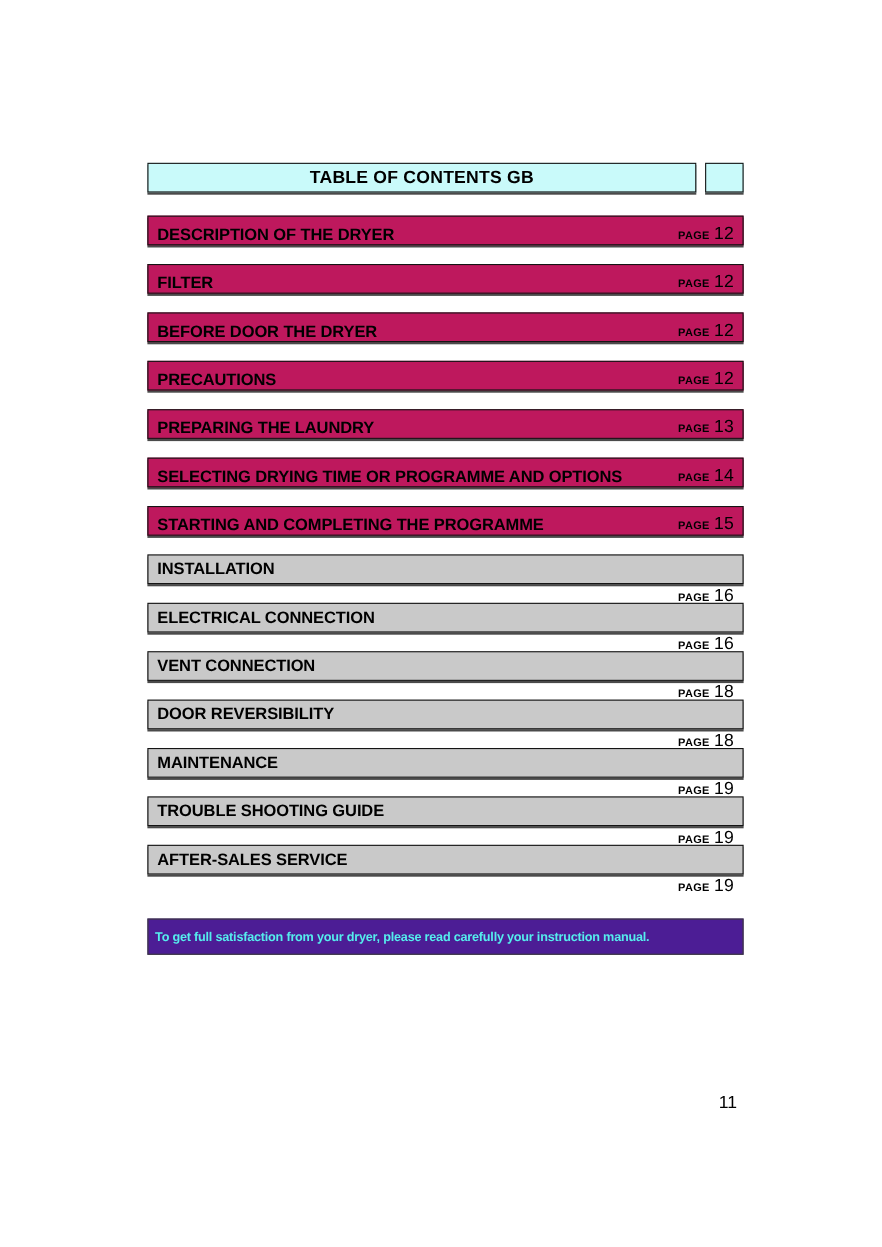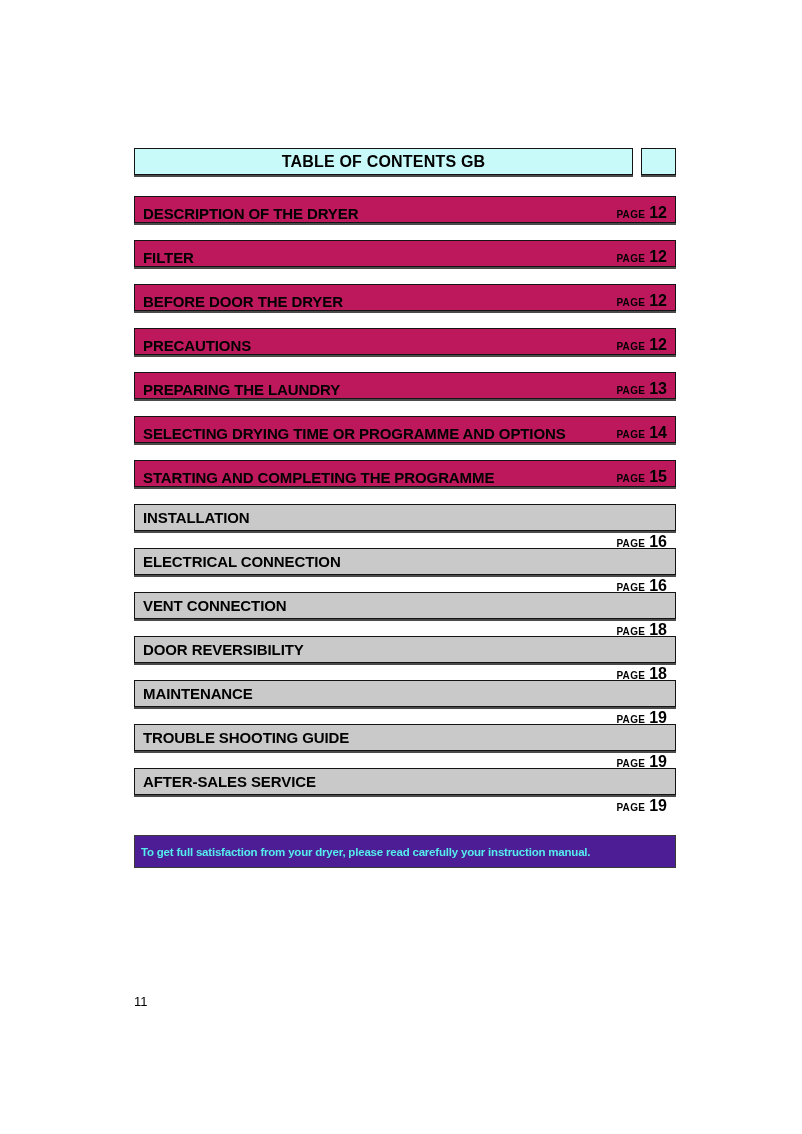--- a/index.html
+++ b/index.html
@@ -81,21 +81,21 @@
     margin-top: 48px;
   }
   .page-word {
     font-size: 10px;
     font-weight: bold;
     color: #000000;
     letter-spacing: 0.3px;
   }
   .page-num {
     font-size: 16px;
-    font-weight: bold;
+    font-weight: normal;
     color: #000000;
   }
   
   .note-box {
     margin-top: 40px;
     height: 33px;
     box-sizing: border-box;
     border: 1px solid #3a3a3a;
     background: #4c1d95;
     display: flex;
@@ -106,23 +106,23 @@
   .note-text {
     font-size: 11.5px;
     font-weight: bold;
     color: #55eded;
     letter-spacing: -0.2px;
     white-space: nowrap;
   }
   
   .footer-pagenum {
     margin-top: 126px;
-    text-align: left;
+    text-align: right;
     padding-right: 6px;
-    font-size: 13px;
+    font-size: 16px;
     color: #000000;
   }
 </style>
 </head>
 <body>
 
 <div class="page">
   <div class="content">
 
     <div class="header-row">

